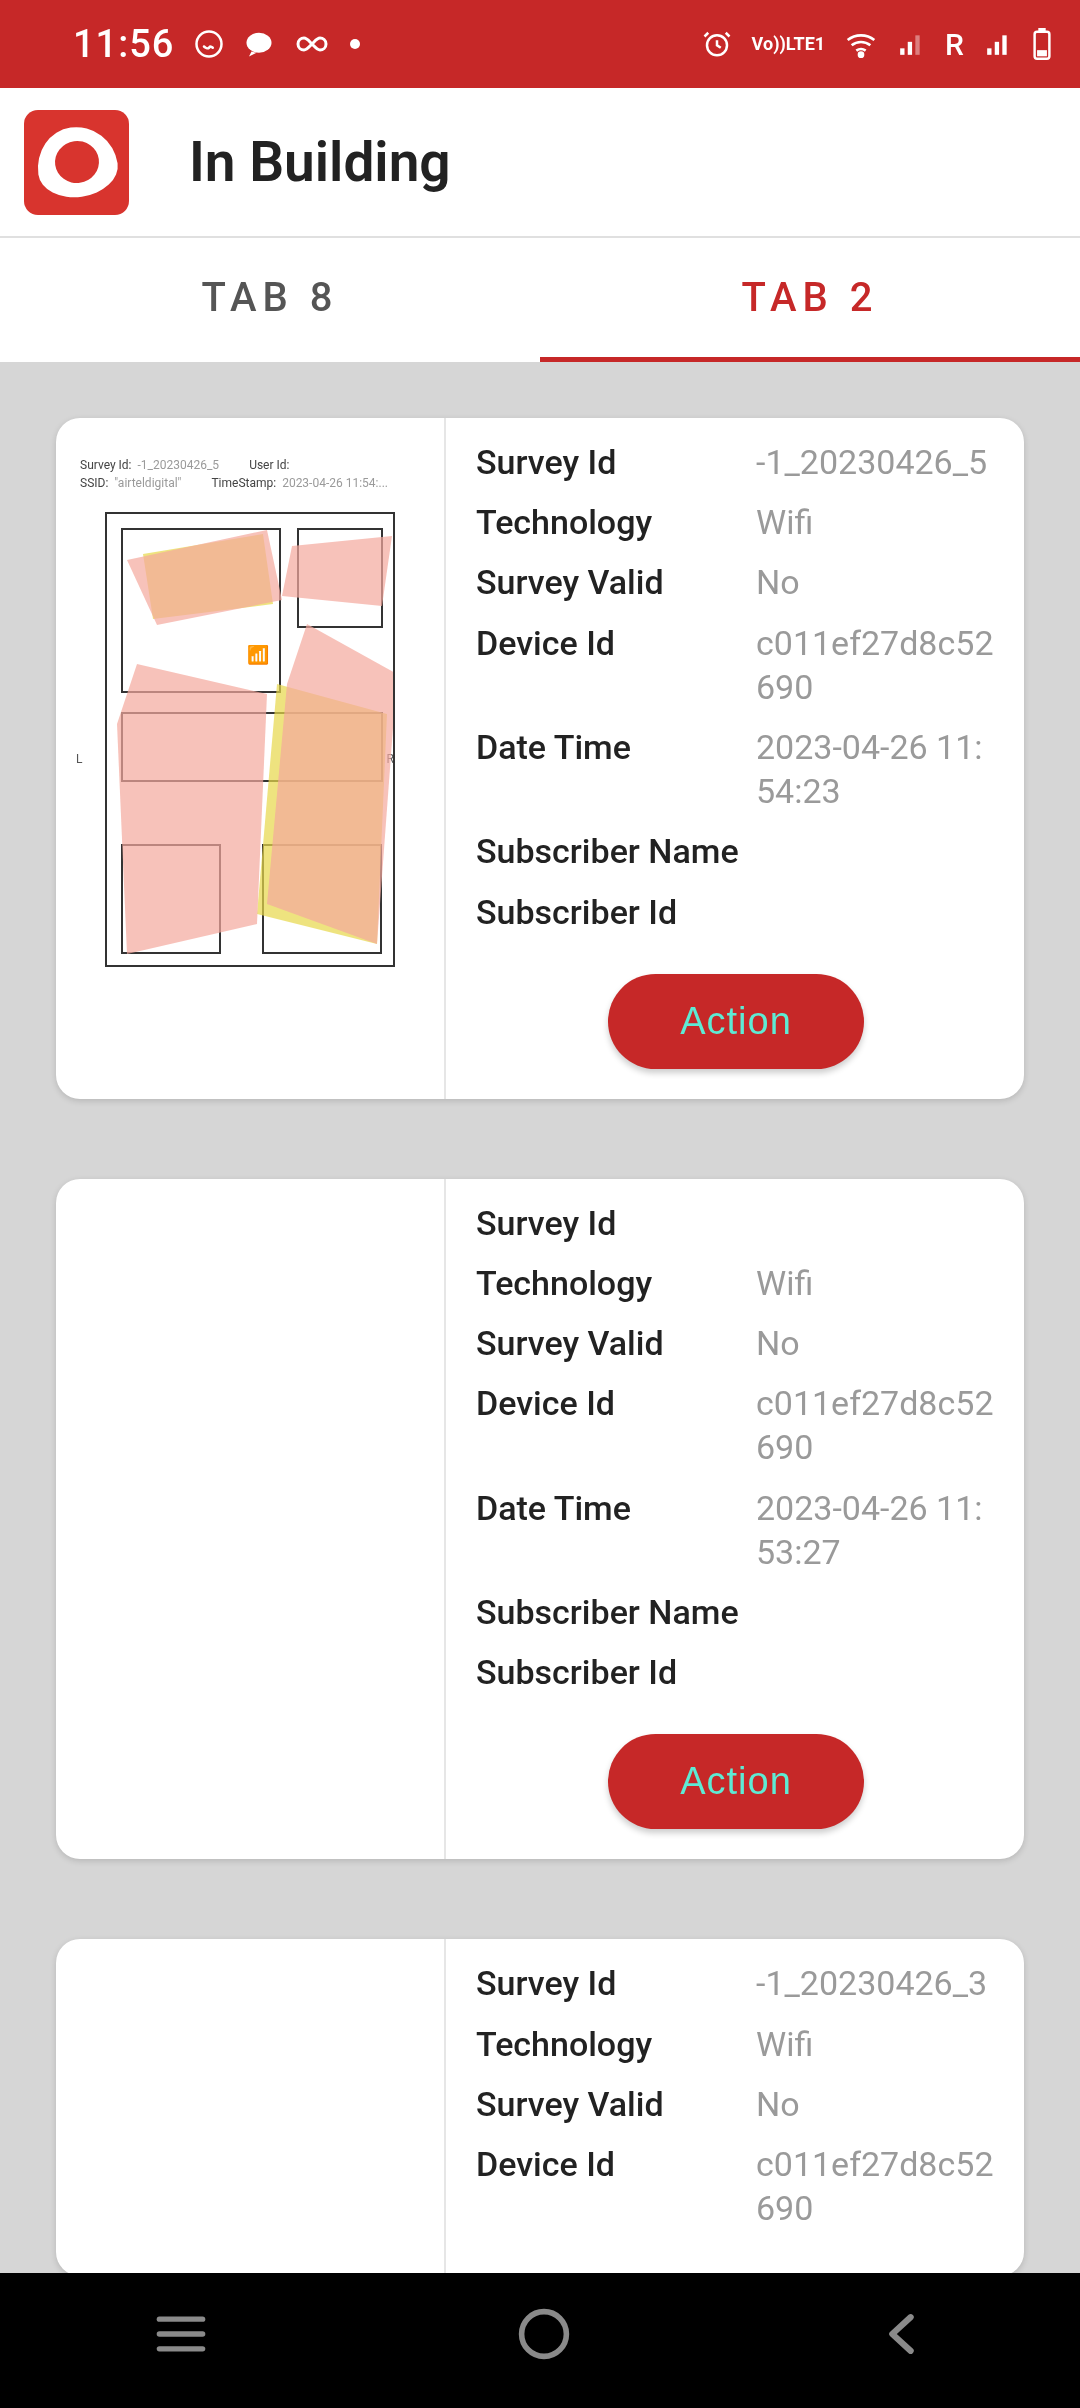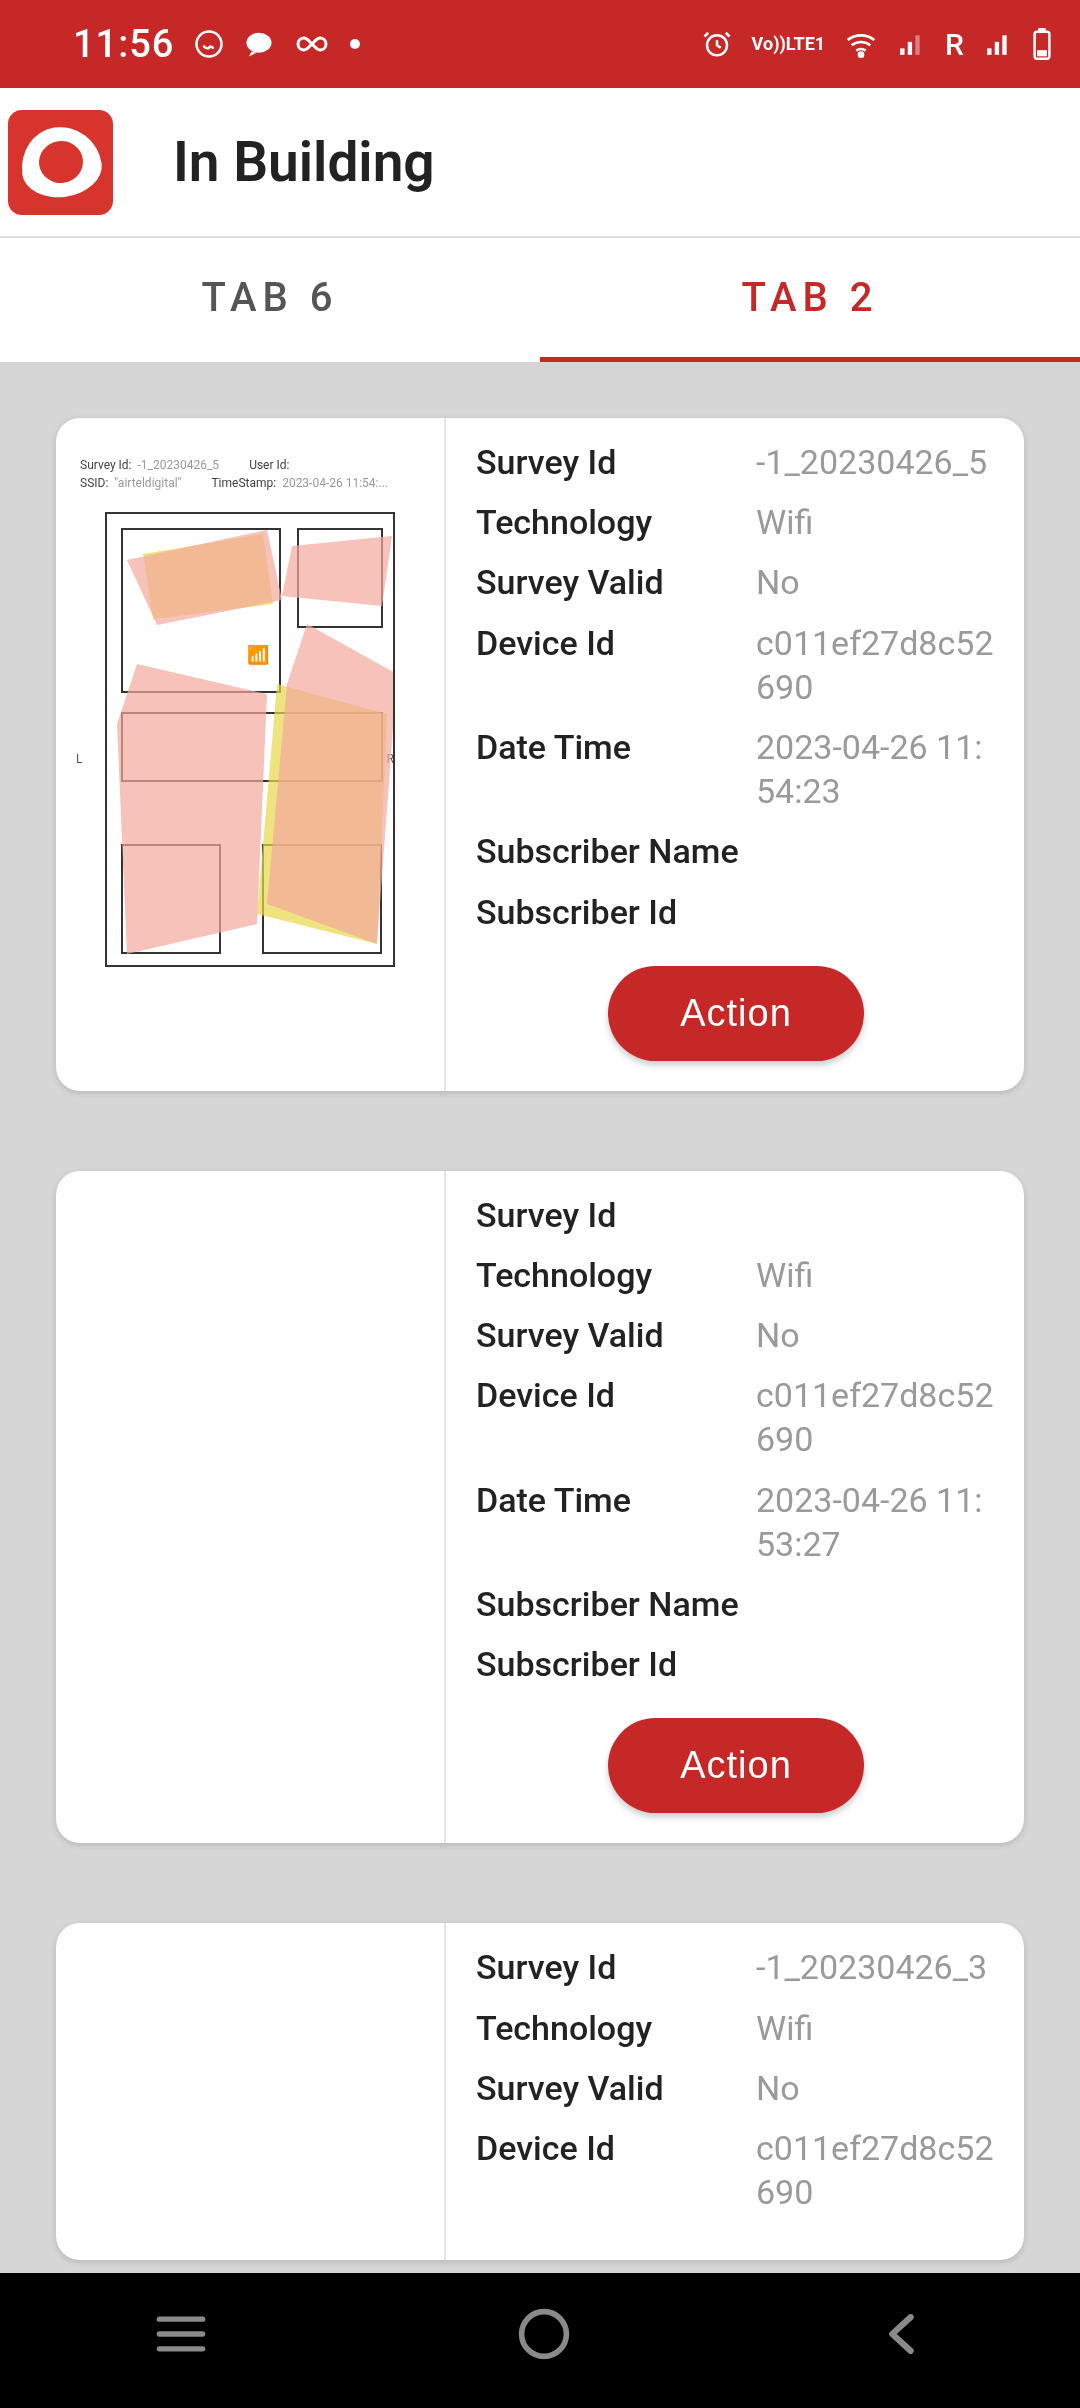--- a/index.html
+++ b/index.html
@@ -31,21 +31,21 @@
   .status-left { padding-left: 45px; }
   .status-time { font-size: 38px; letter-spacing: 1px; }
   .status-icon { display: inline-flex; align-items: center; }
 
   
   .appbar {
     height: 150px;
     background: #fff;
     display: flex;
     align-items: center;
-    padding: 0 8px;
+    padding: 0 24px;
     border-bottom: 2px solid #e0e0e0;
   }
   .app-logo {
     width: 105px;
     height: 105px;
     background: #d8342e;
     border-radius: 14px;
     display: flex;
     align-items: center;
     justify-content: center;
@@ -135,24 +135,24 @@
     width: 280px;
     color: #222;
     font-weight: 500;
   }
   .field-value {
     flex: 1;
     color: #9a9a9a;
     word-break: break-all;
   }
   .action-btn {
-    margin-top: 16px;
+    margin-top: 24px;
     align-self: center;
     background: #c62828;
-    color: #ffffff;
+    color: #5eead4;
     border: none;
     border-radius: 48px;
     padding: 26px 72px;
     font-size: 38px;
     font-weight: 500;
     letter-spacing: 1px;
     box-shadow: 0 4px 6px rgba(0,0,0,0.2);
     cursor: pointer;
   }
 
@@ -275,21 +275,21 @@
 </div>
 
 <div class="appbar">
   <div class="app-logo">
     <div class="app-logo-inner"></div>
   </div>
   <div class="app-title">In Building</div>
 </div>
 
 <div class="tabs">
-  <div class="tab">TAB 6</div>
+  <div class="tab">TAB 8</div>
   <div class="tab active">TAB 2</div>
 </div>
 
 <div class="content">
 
   <div class="card">
     <div class="card-left">
       <div class="thumb">
         <div class="thumb-meta">
           <span><span>Survey Id:</span><span class="m-val">-1_20230426_5</span></span>

